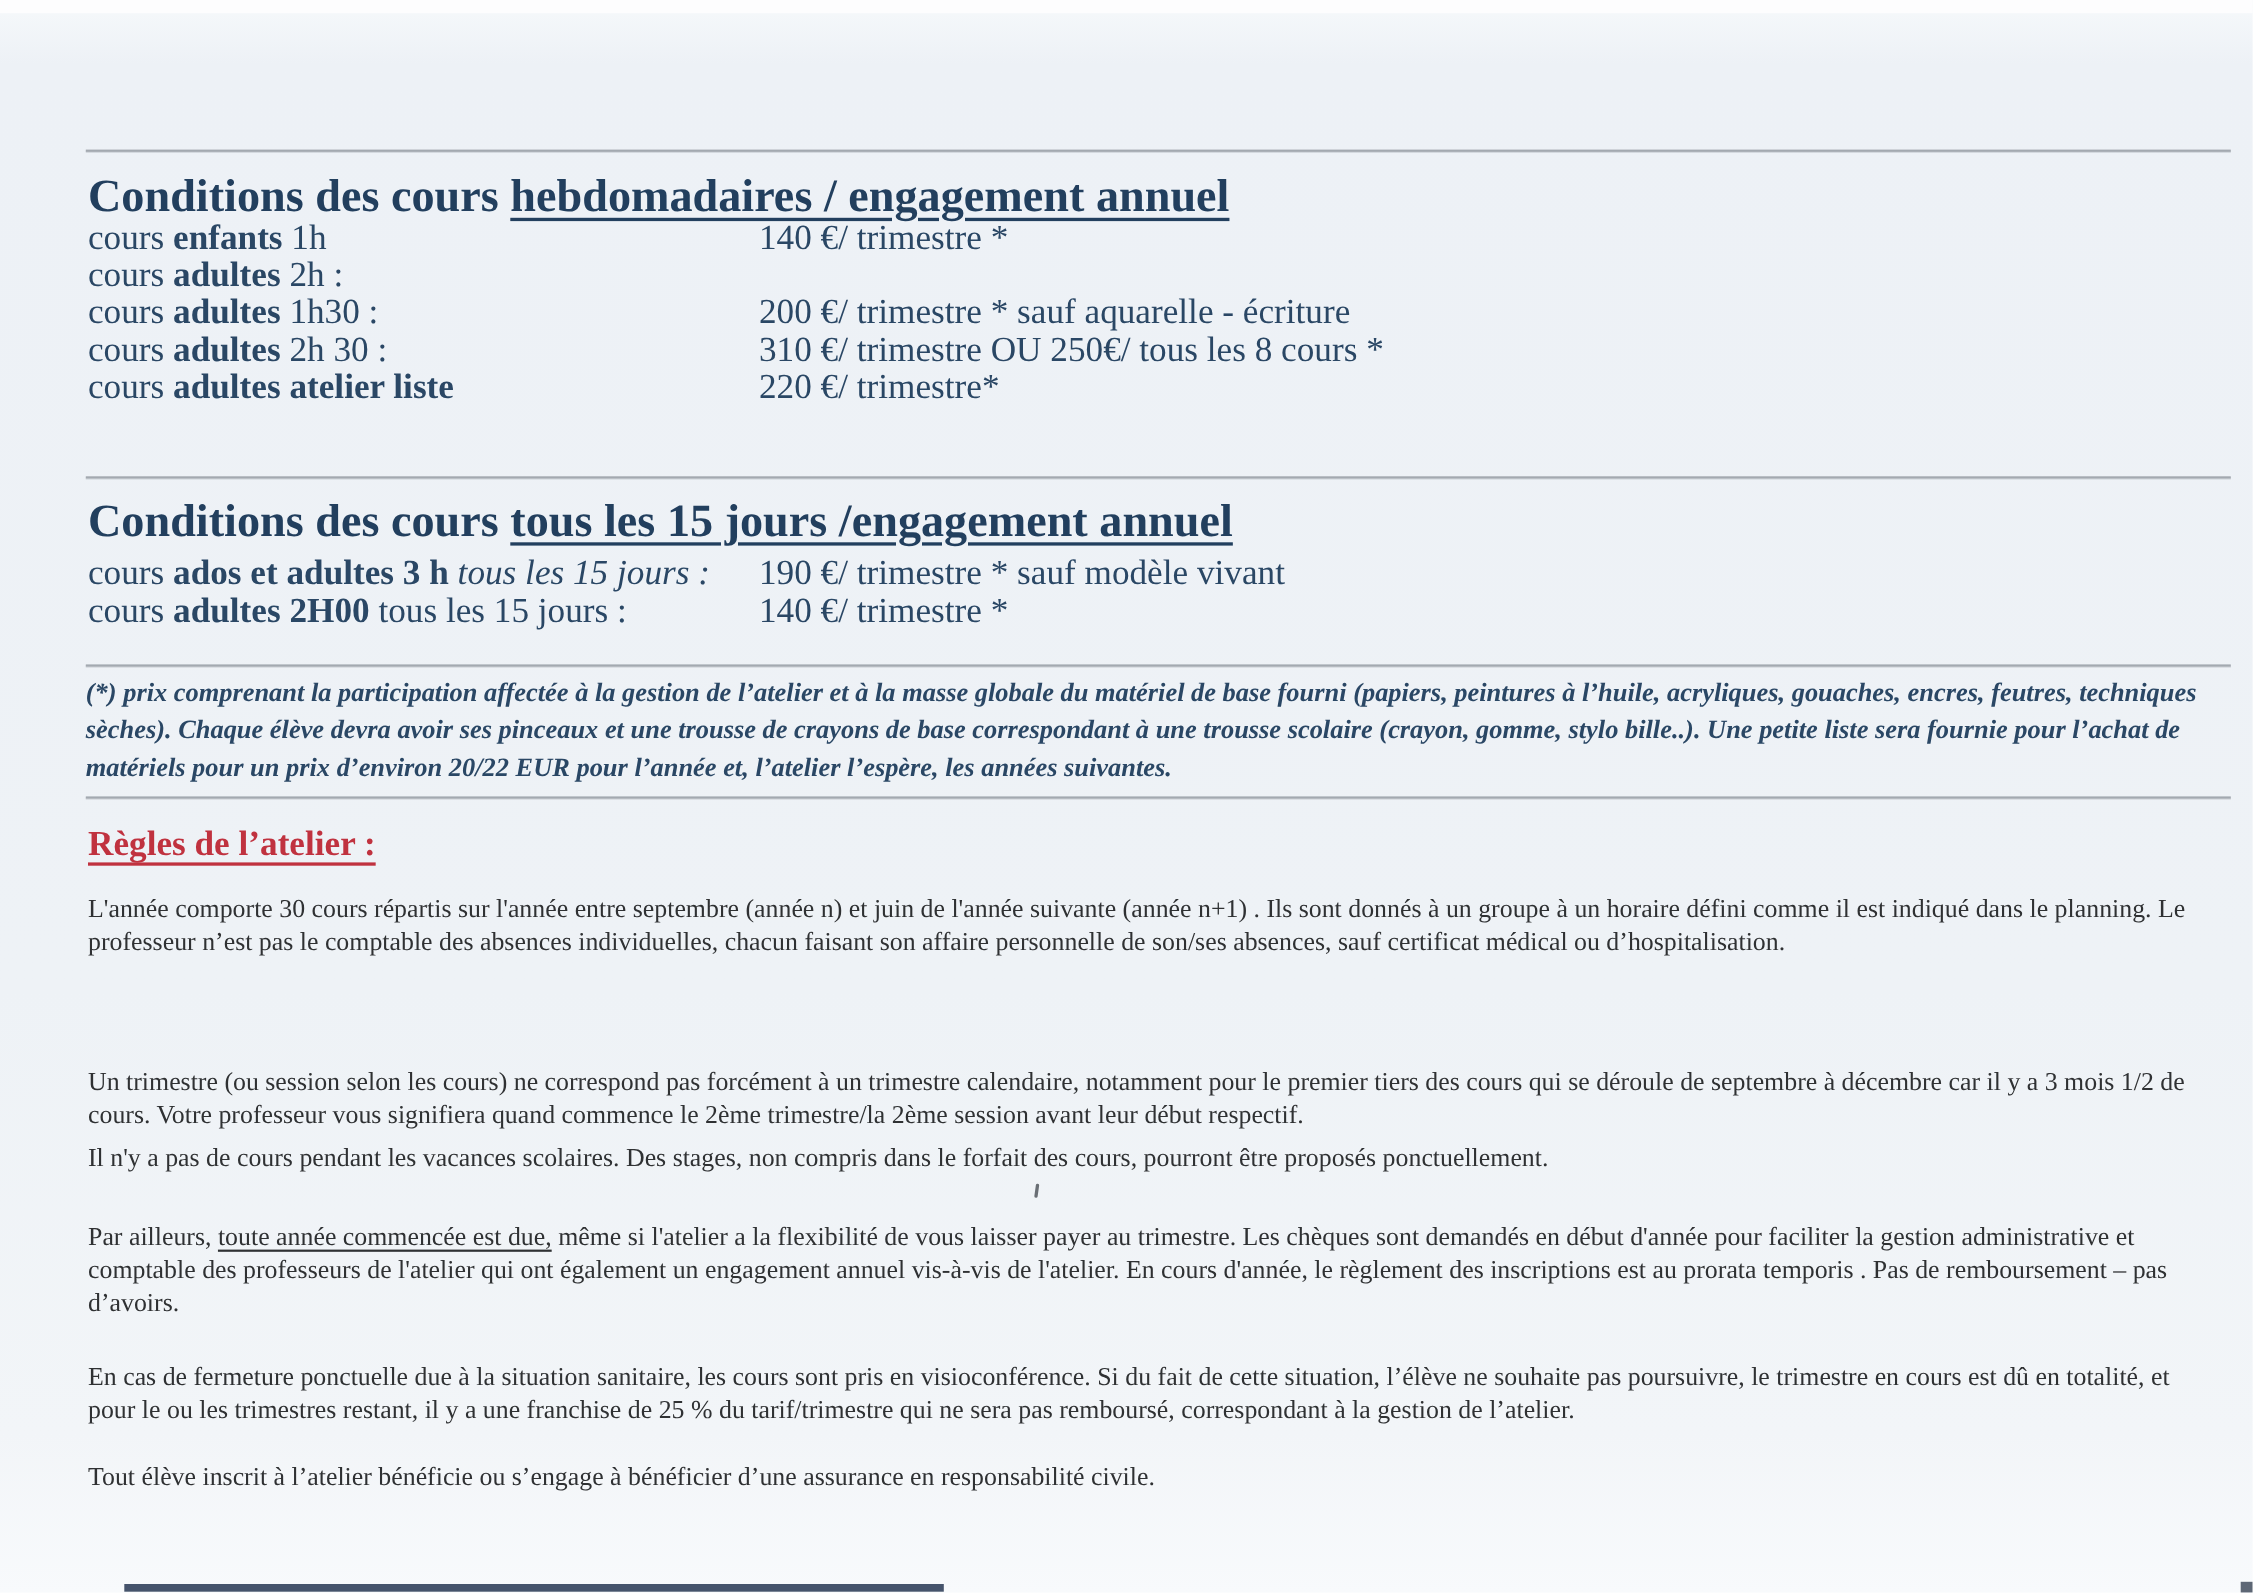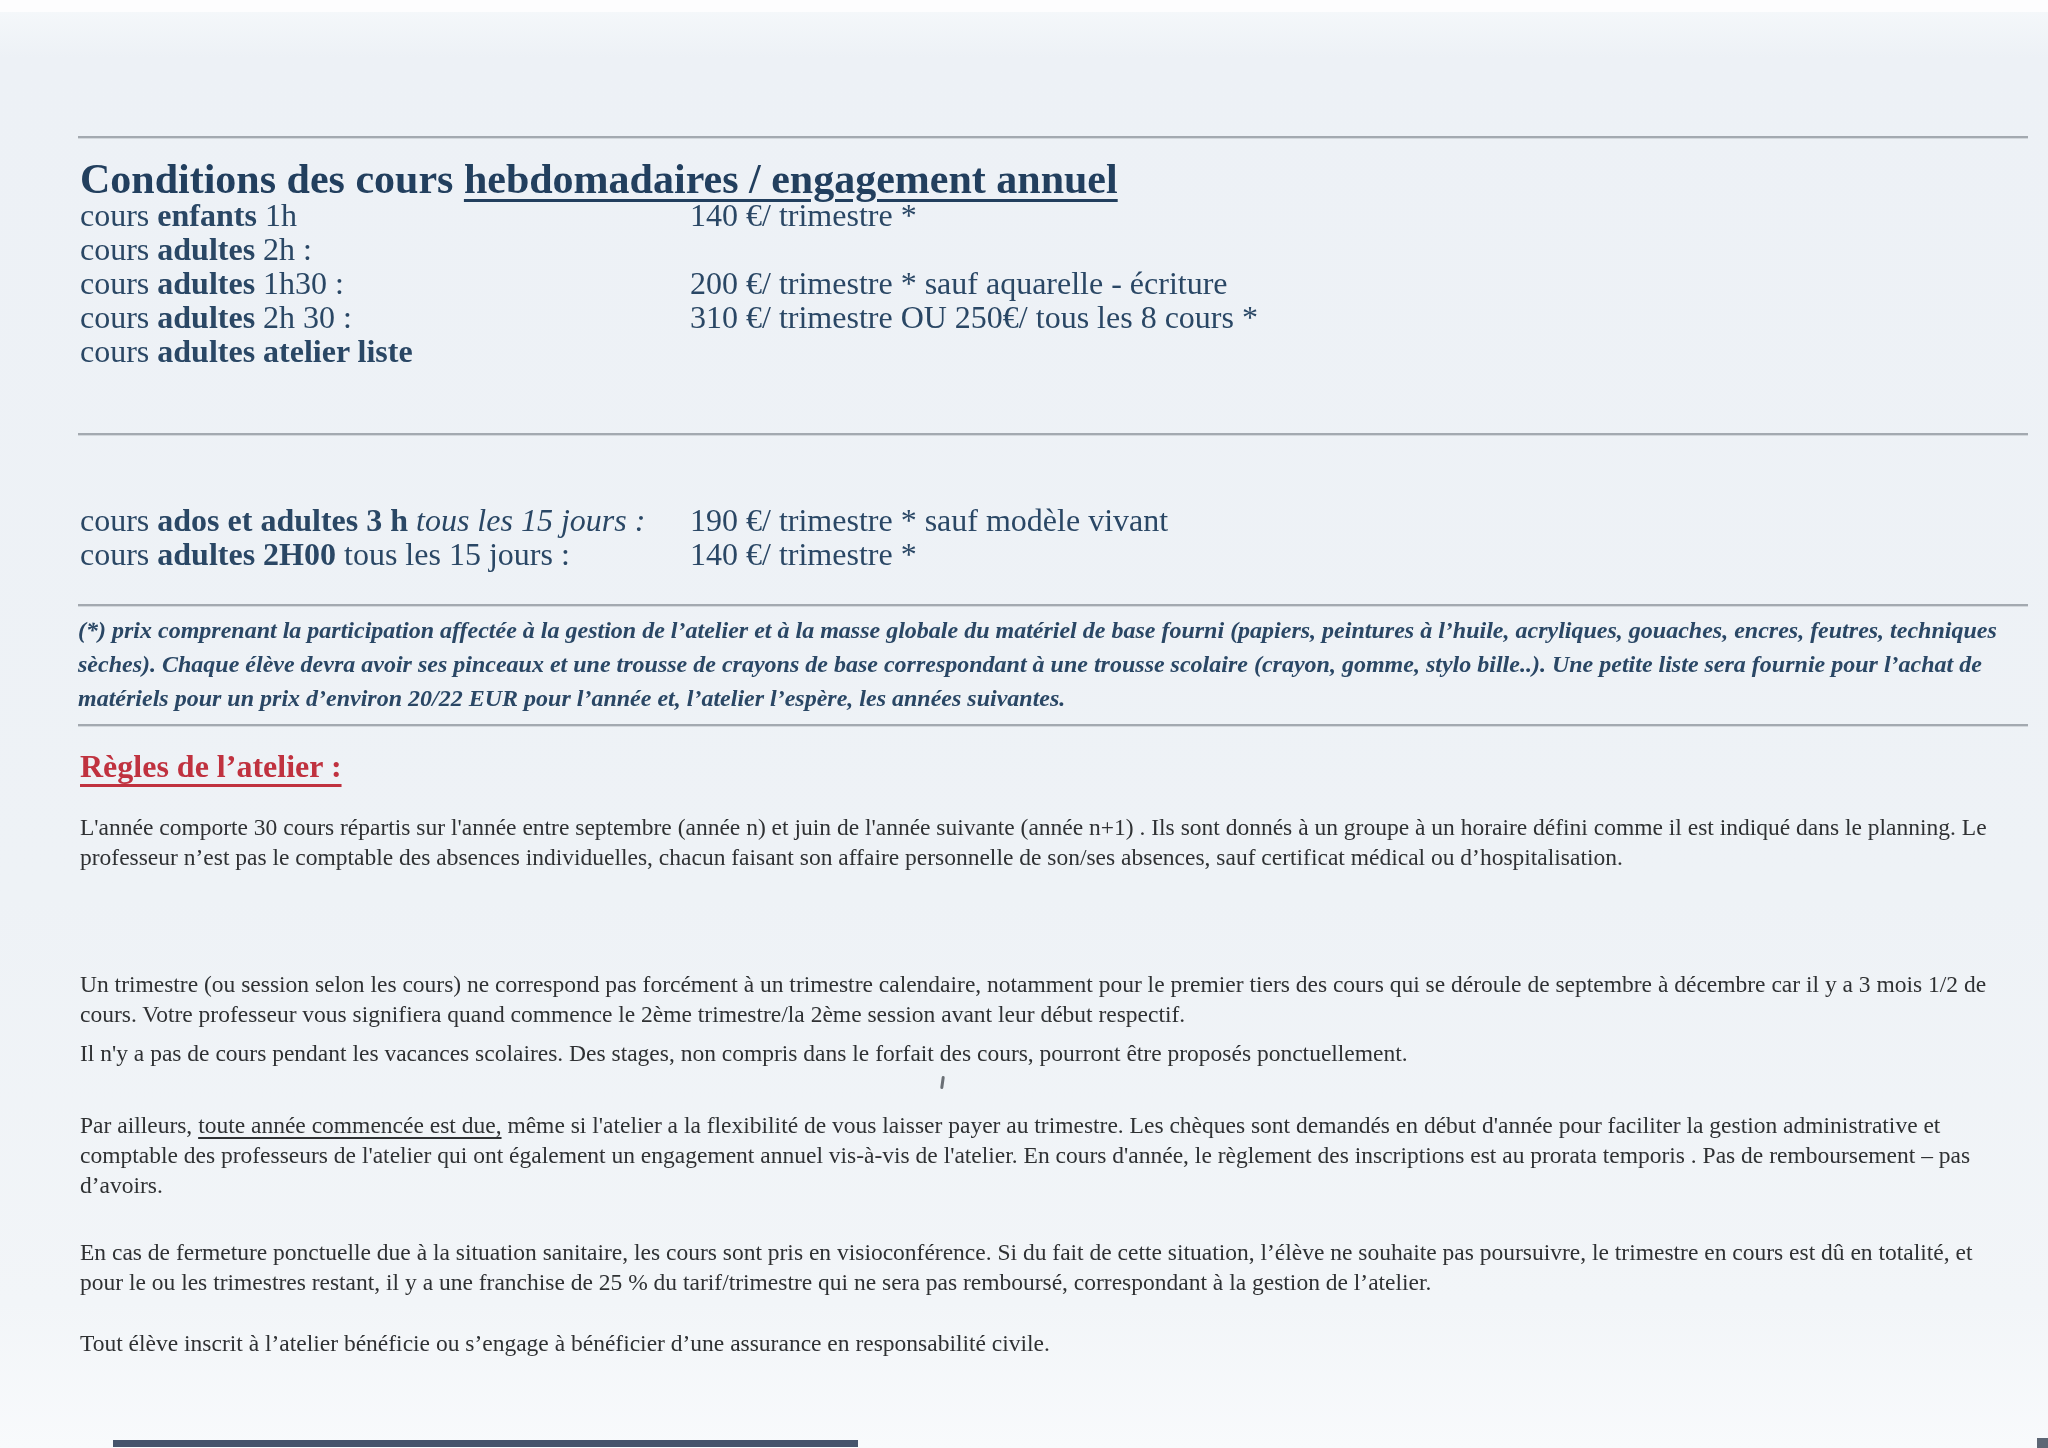--- a/index.html
+++ b/index.html
@@ -51,25 +51,27 @@
       <div class="prow">
         <div class="plabel"><span>cours </span><span class="b">adultes</span><span> 1h30 :</span></div>
         <div class="pprice">200 €/ trimestre * sauf aquarelle - écriture</div>
       </div>
       <div class="prow">
         <div class="plabel"><span>cours </span><span class="b">adultes</span><span> 2h 30 :</span></div>
         <div class="pprice">310 €/ trimestre  OU 250€/ tous les 8 cours  *</div>
       </div>
       <div class="prow">
         <div class="plabel"><span>cours </span><span class="b">adultes atelier liste</span></div>
+        <div class="pprice">220 €/ trimestre*</div>
       </div>
     </div>
 
   <div class="rule" style="top:433px"></div>
 
+  <h1 class="sec-title" style="top:450px"><span>Conditions des cours </span><span class="tu">tous les 15 jours /engagement annuel</span></h1>
 
   <div class="ptable" style="top:503px">
       <div class="prow">
         <div class="plabel"><span>cours  </span><span class="b">ados et adultes 3 h</span><span class="i"> tous les 15 jours :</span></div>
         <div class="pprice">190 €/ trimestre * sauf modèle vivant</div>
       </div>
       <div class="prow">
         <div class="plabel"><span>cours </span><span class="b">adultes 2H00</span><span> tous les 15 jours :</span></div>
         <div class="pprice">140 €/ trimestre *</div>
       </div>

